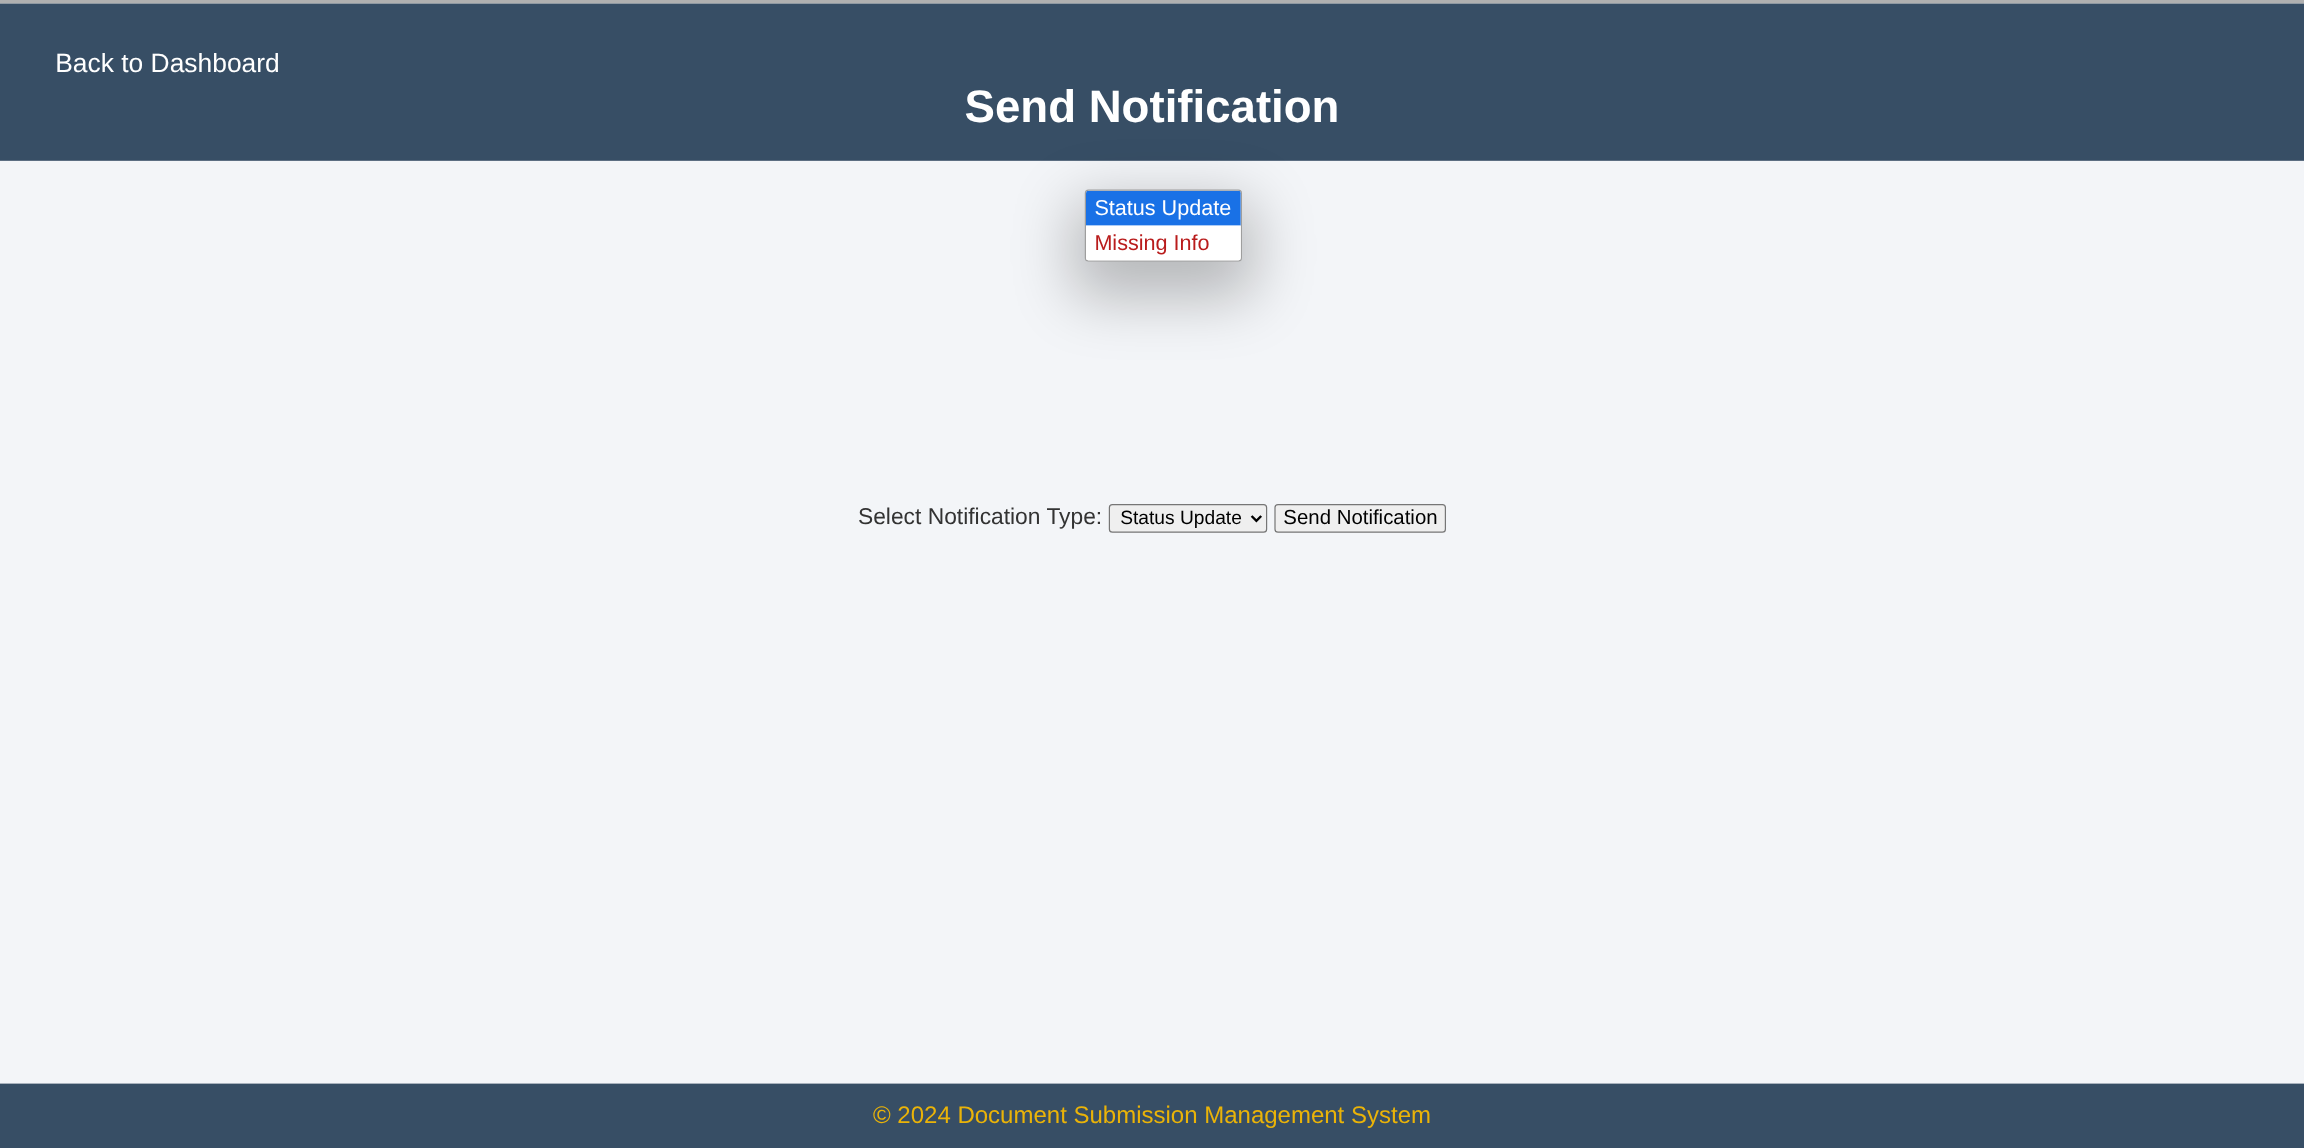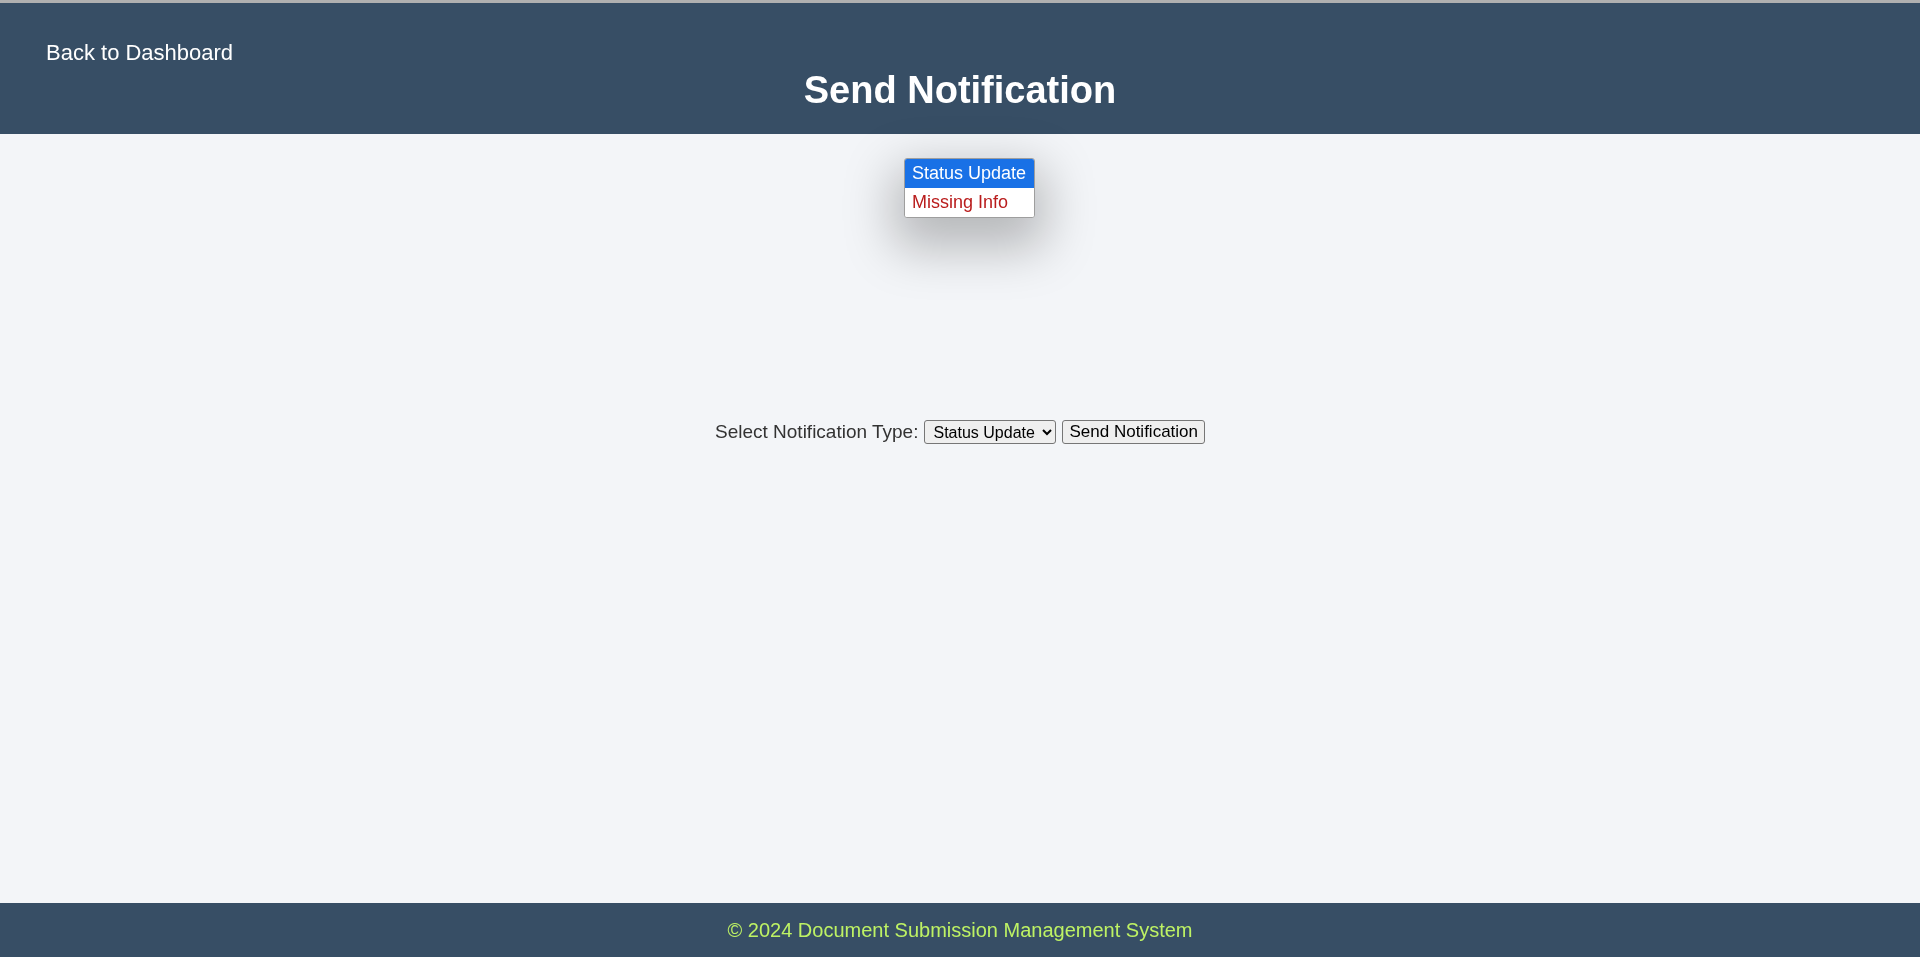--- a/index.html
+++ b/index.html
@@ -106,21 +106,21 @@
       color: #ffffff;
     }
 
     .dropdown-option:not(.selected) {
       background-color: #ffffff;
       color: #b91c1c;
     }
 
     .footer {
       background-color: #374e65;
-      color: #bef264;
+      color: #eab308;
       text-align: center;
       font-size: 20px;
       padding: 16px 0;
       position: absolute;
       bottom: 0;
       width: 100%;
       height: 54px;
     }
   </style>
 </head>

